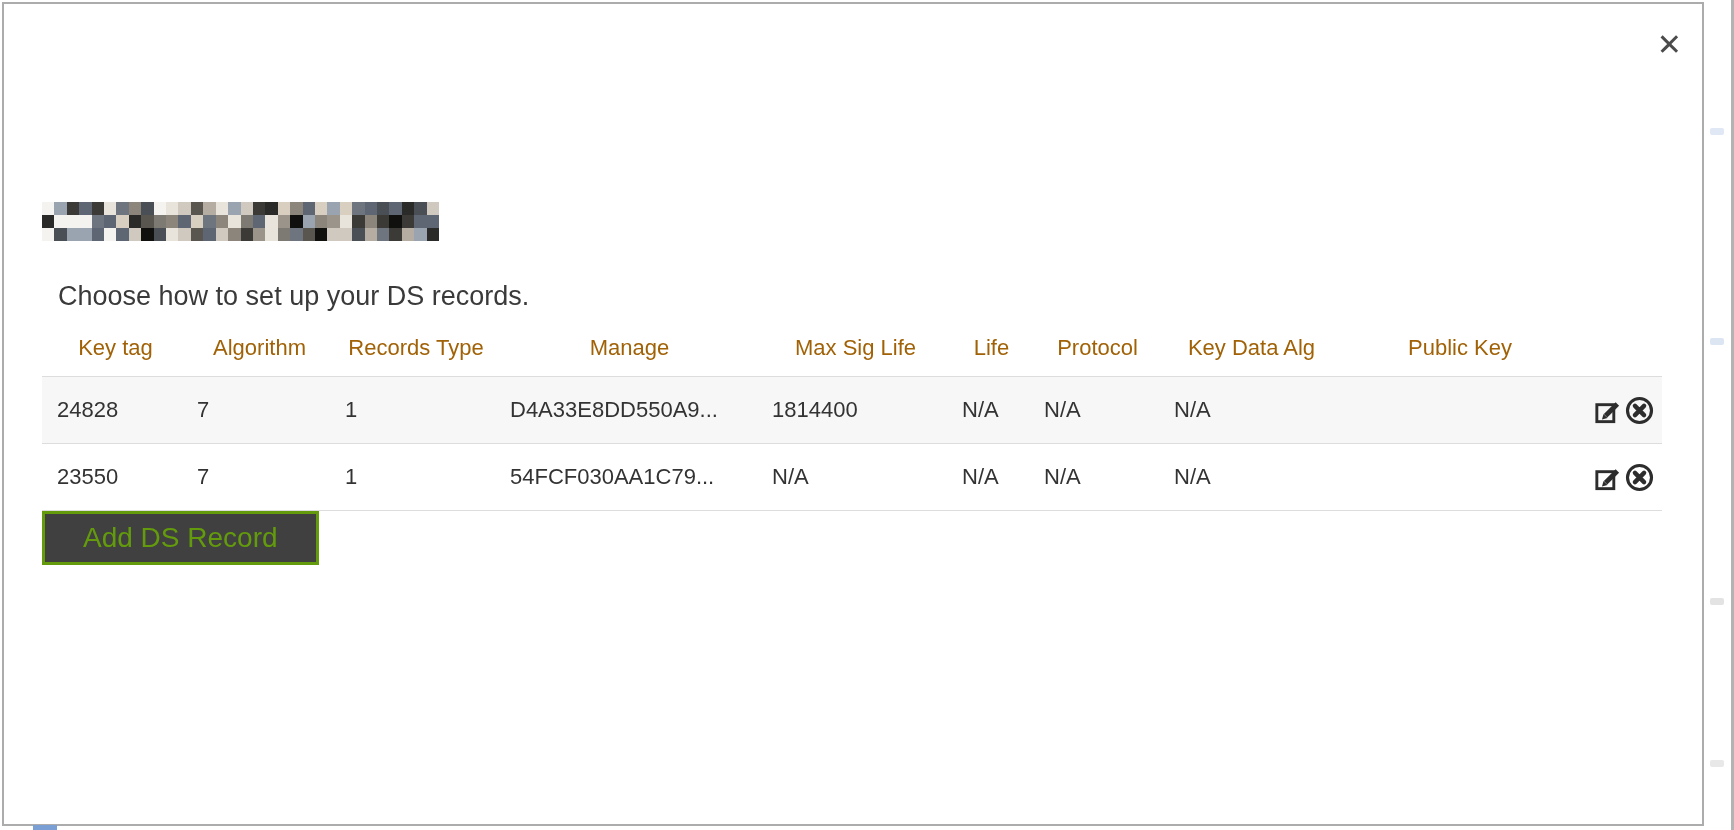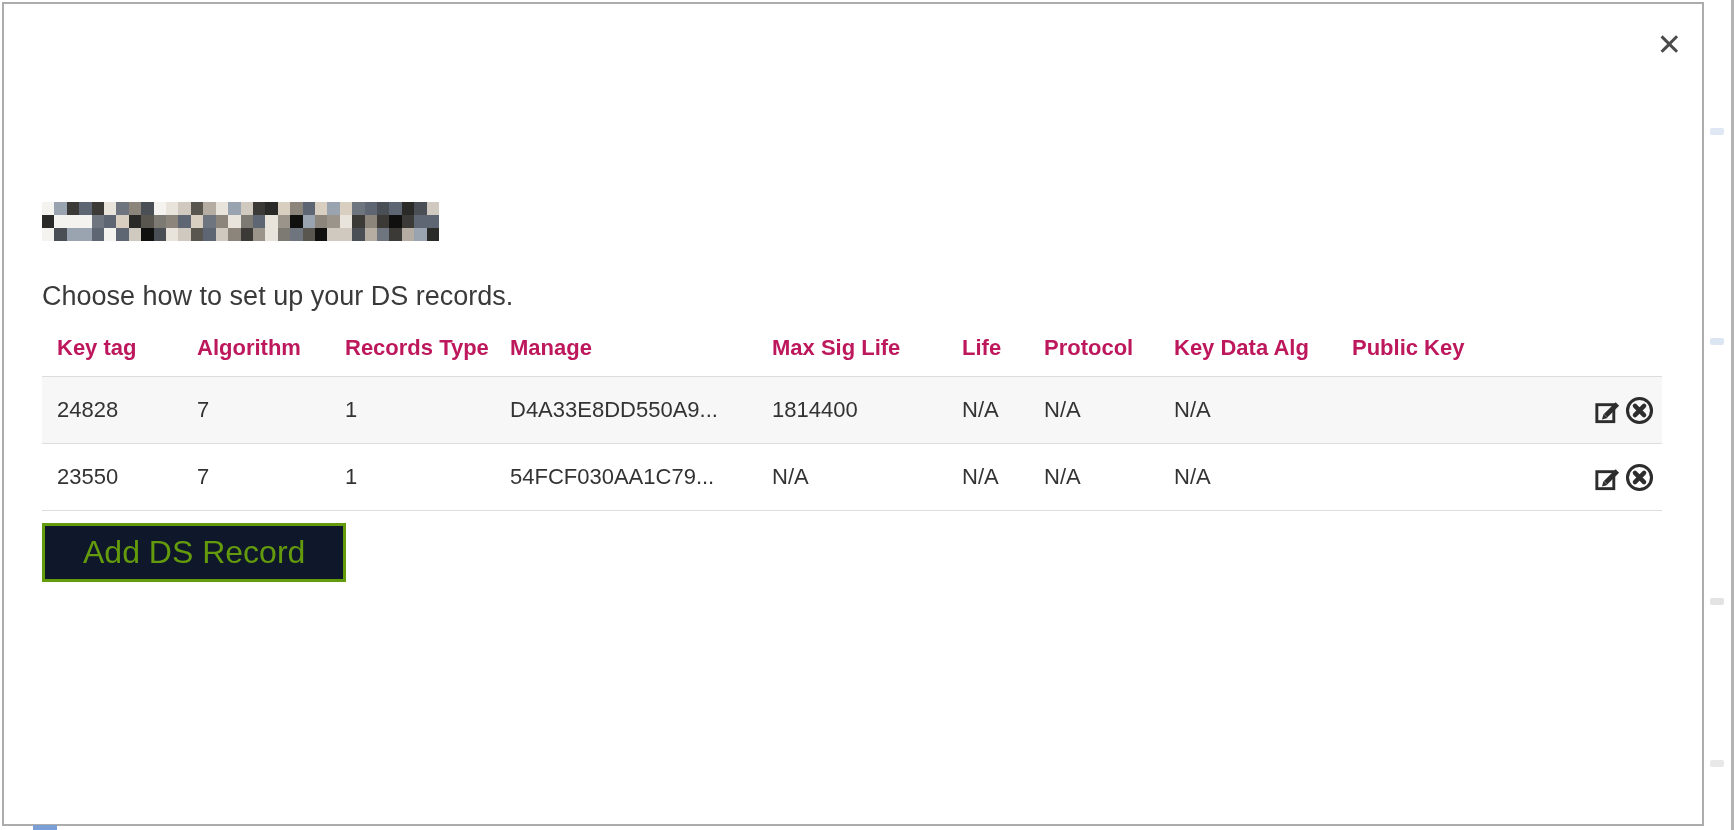--- a/index.html
+++ b/index.html
@@ -29,47 +29,47 @@
     font-size:30px; font-weight:700; color:#4b4b4b; line-height:1;
     font-family:inherit;
   }
 
   
   .mosaic {
     margin-top:172px; width:397px; height:39px;
     display:grid; grid-template-columns:repeat(32,1fr); grid-auto-rows:13px;
   }
 
-  .instruction { margin-top:40px; font-size:27px; line-height:31px; color:#3a3a3a; }
+  .instruction { margin-top:40px; font-size:27px; line-height:31px; color:#3a3a3a;margin-left:16px; }
 
   
   table.ds-table {
     margin-top:8px; width:100%; table-layout:fixed;
     border-collapse:collapse; font-size:22px; color:#333;
   }
   .ds-table thead th {
-    text-align:left; font-weight:700; color:#be185d;
+    text-align:center; font-weight:400; color:#a16207;
     padding:15px 8px 15px 15px; white-space:nowrap; overflow:hidden;
   }
   .ds-table tbody tr { border-top:1px solid var(--table-border,#ddd); }
   .ds-table tbody tr:last-child { border-bottom:1px solid var(--table-border,#ddd); }
   .ds-table tbody tr.alt { background:var(--row-alt-bg,#f7f7f7); }
   .ds-table tbody td {
     height:66px; padding:0 8px 0 15px; white-space:nowrap; overflow:hidden;
   }
   .ds-table td.actions { text-align:right; padding-right:12px; }
   .icon-btn {
     background:none; border:none; padding:0; margin:0 0 0 1px; cursor:pointer;
     color:var(--icon-dark,#2d2d2d); vertical-align:middle; line-height:0;
   }
 
   .add-btn {
-    margin-top:12px; display:inline-block; cursor:pointer;
-    background:#0f172a; border:3px solid var(--accent-green,#639b0c);
-    color:var(--accent-green,#639b0c); font-size:32px; line-height:1.15;
+    display:inline-block; cursor:pointer;
+    background:#404040; border:3px solid var(--accent-green,#639b0c);
+    color:var(--accent-green,#639b0c); font-size:28px; line-height:1.15;
     padding:8px 38px; font-family:inherit;
   }
 
   
   .footer {
     height:130px; background:var(--footer-gray,#ececec);
     display:flex; align-items:center; justify-content:center;
   }
   .red-annotation { border:7px solid var(--annotation-red,#ec1d17); padding:9px 14px; line-height:0; }
   .save-btn {

